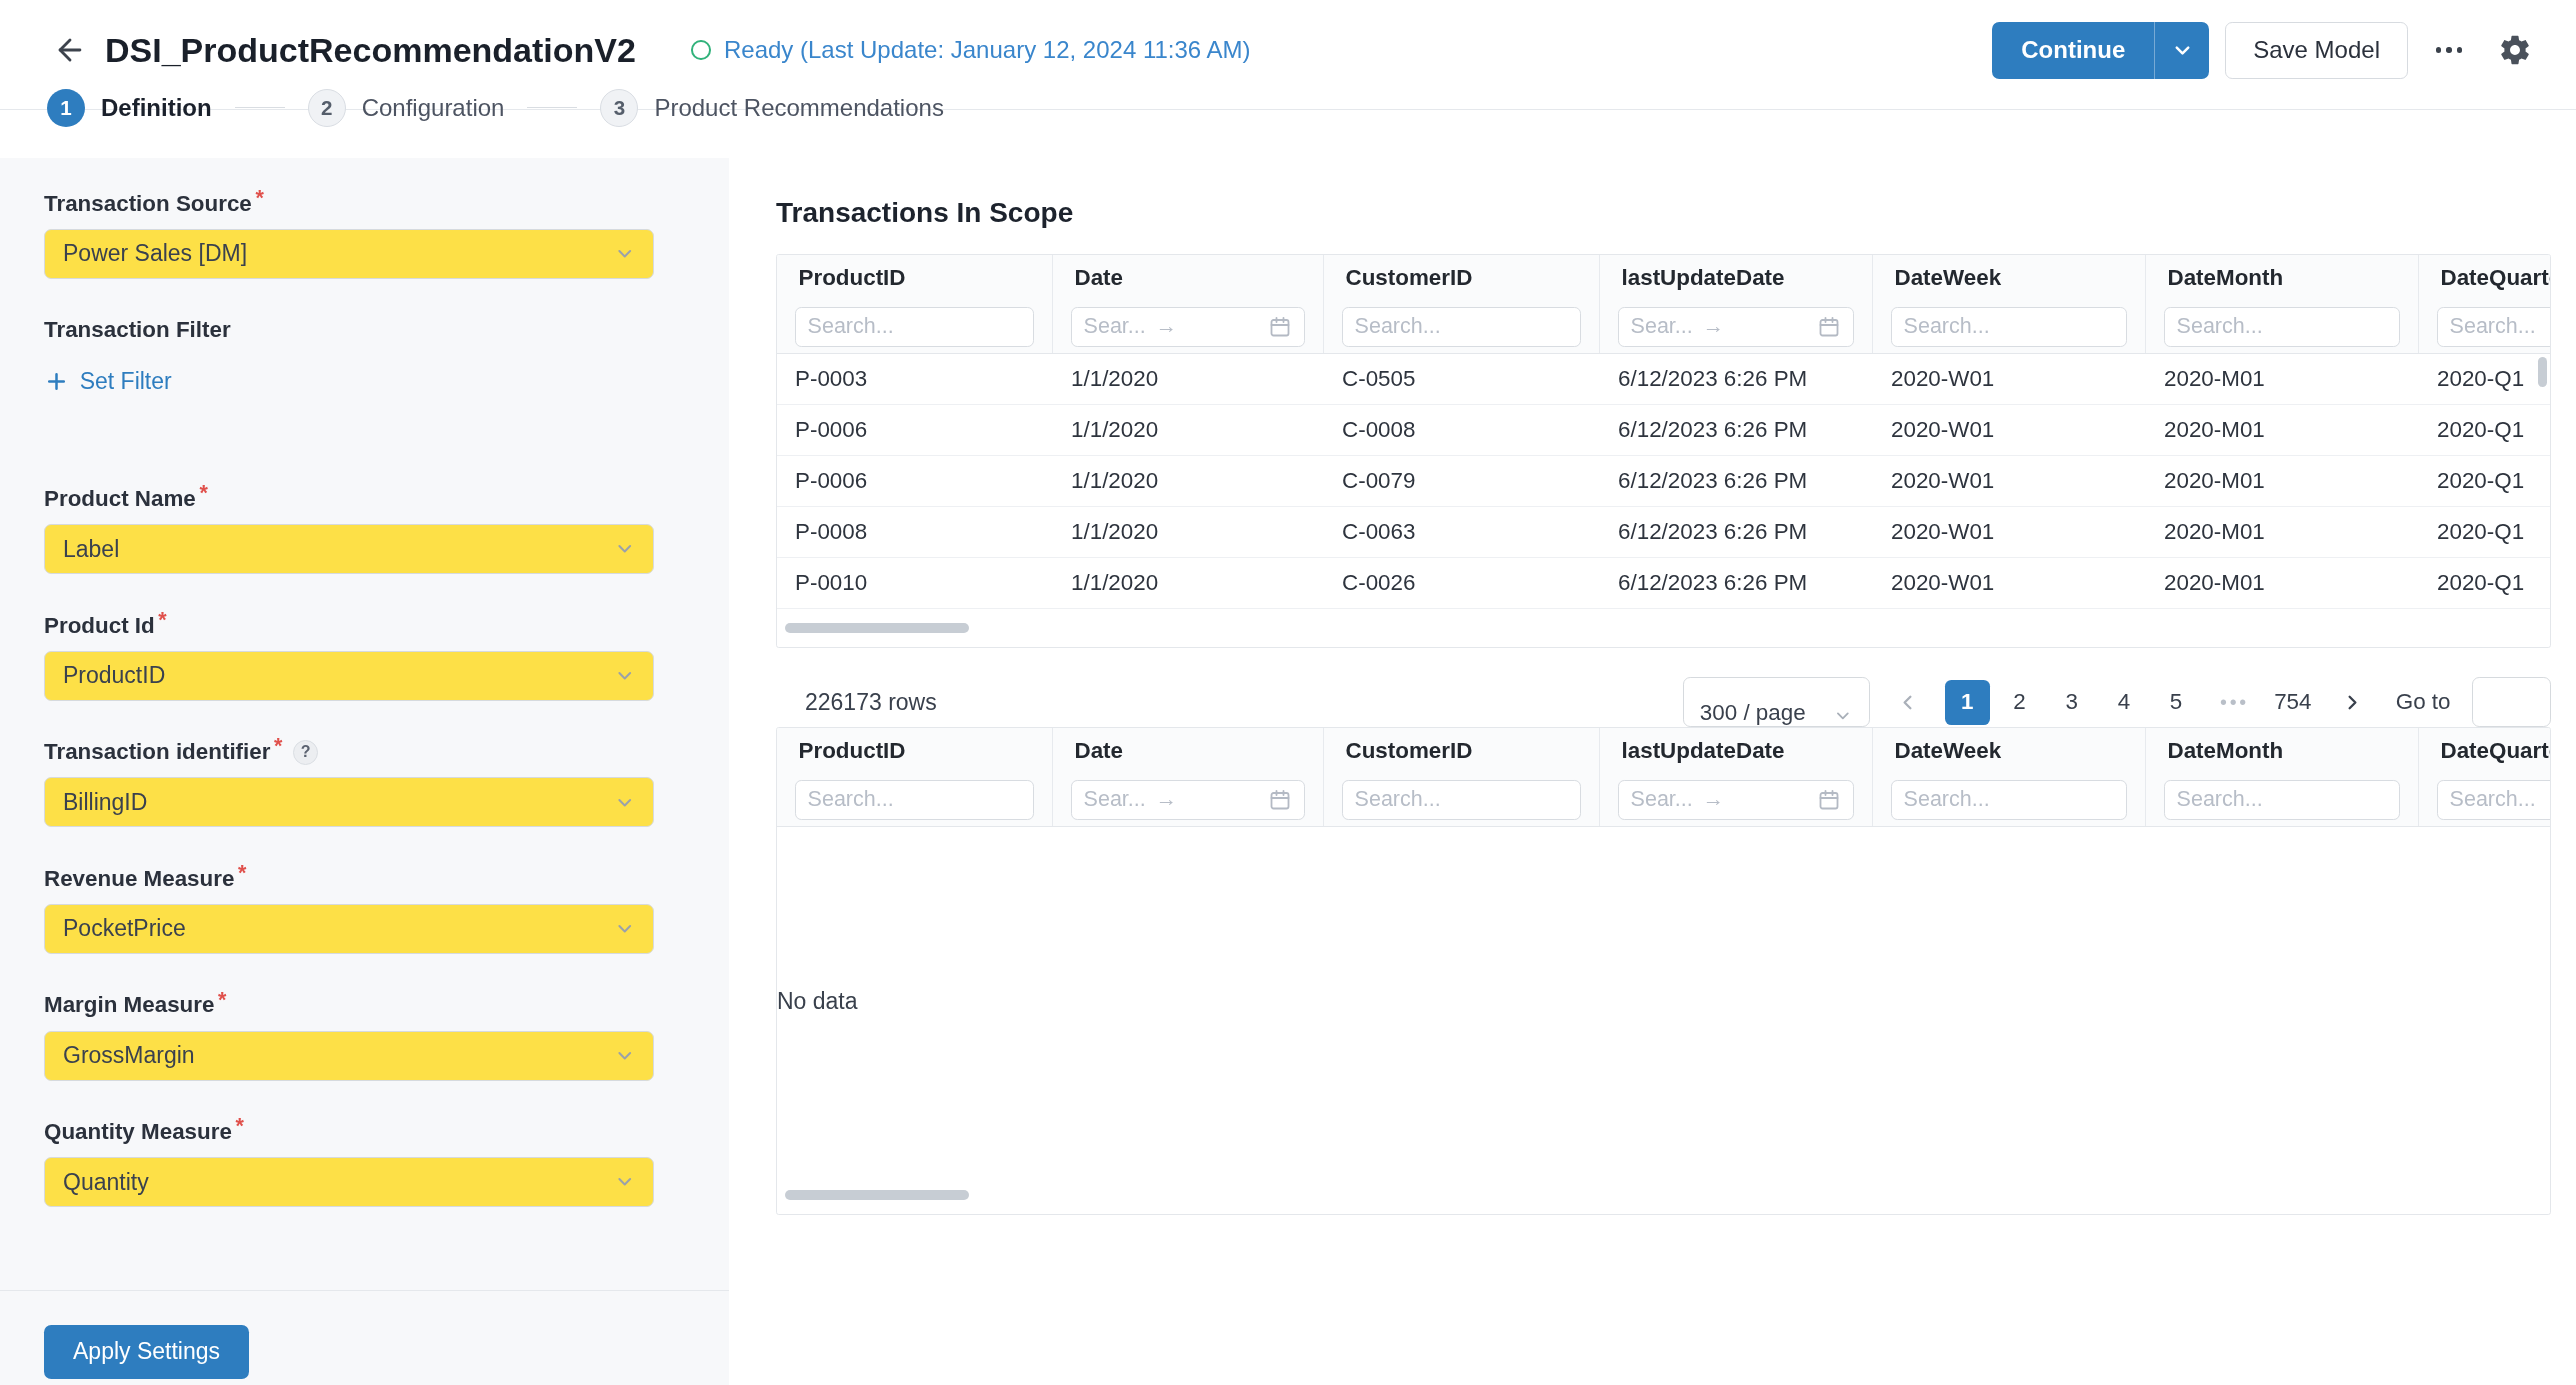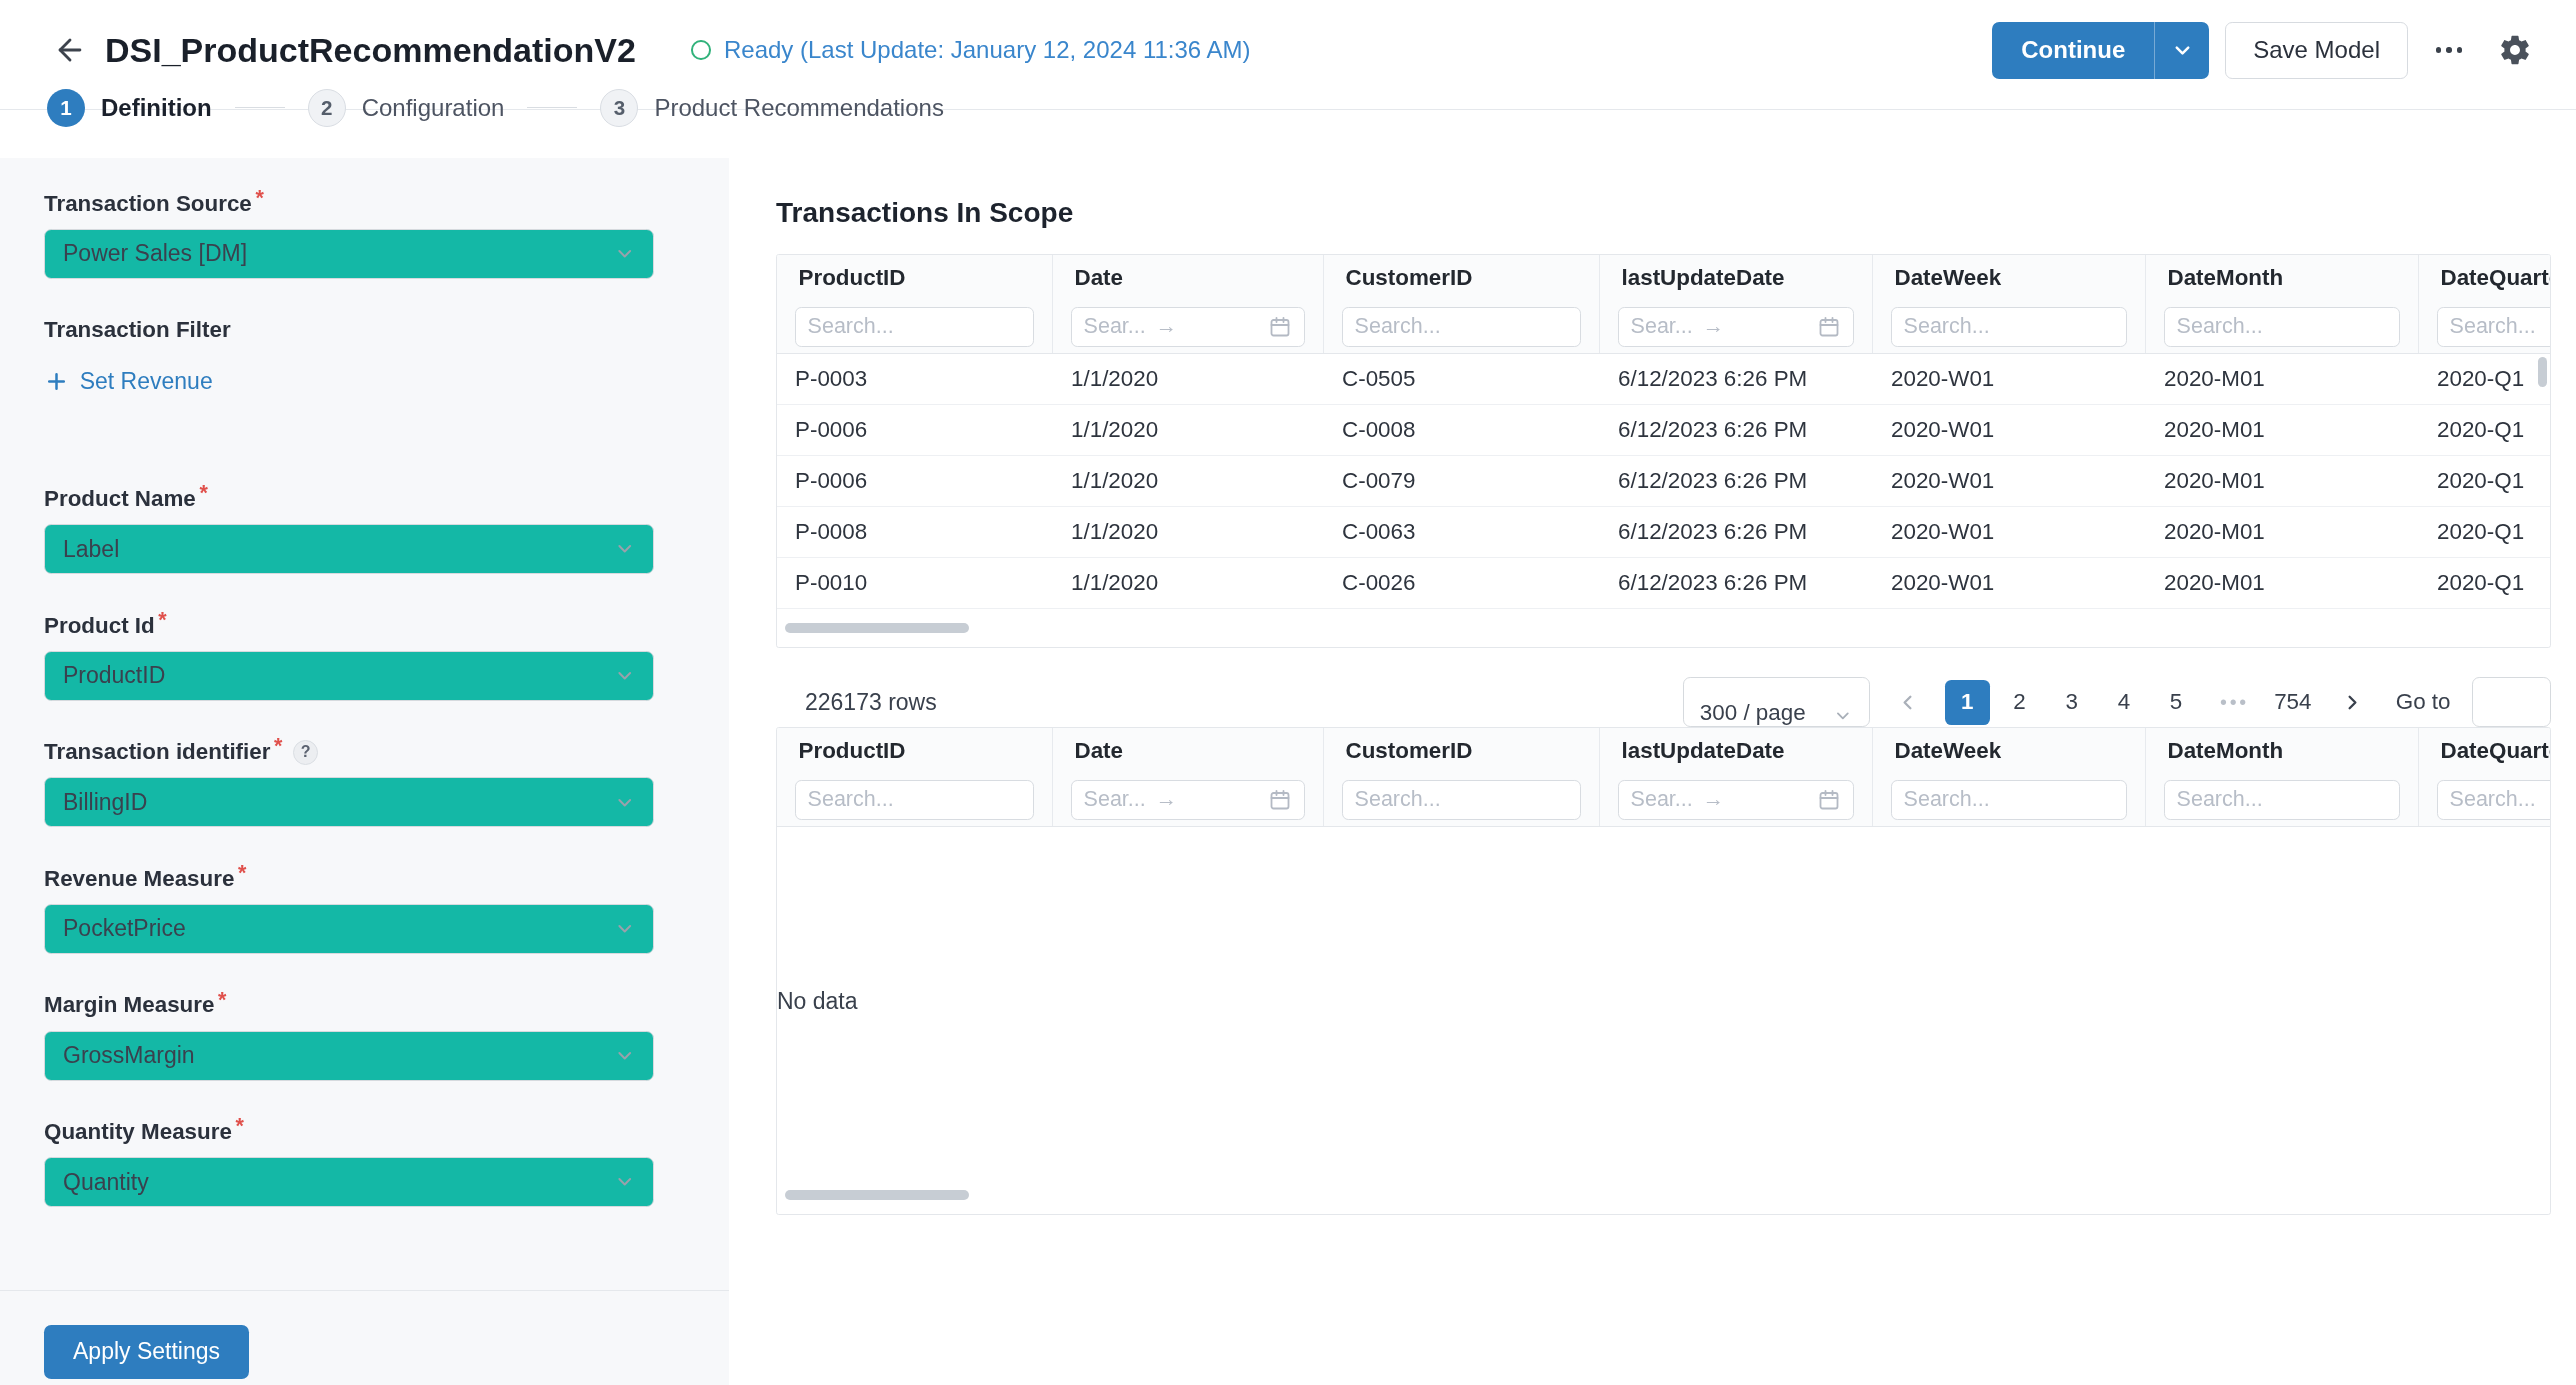--- a/index.html
+++ b/index.html
@@ -38,21 +38,21 @@
   .step.active .step-label { font-weight:700; color:#1b212c; }
   .step-connector { width:50px; height:1.8px; background:#d9dde2; margin:0 23px; }
 
   
   .sidebar { position:absolute; top:158px; left:0; width:854px; bottom:0; background:#f7f8fa; border-right:0.9px solid #e5e8ec; }
   .sidebar-content { padding:32px 44px 0 44px; }
   .field-group { margin-bottom:38px; }
   .field-label { display:flex; align-items:center; font-size:22.4px; font-weight:600; color:#2b313c; margin-bottom:11.6px; height:27px; }
   .req { color:#e0504b; font-size:21.5px; margin-left:3.6px; position:relative; top:-5.4px; }
   .help-badge { width:25px; height:25px; border-radius:50%; background:#eceef1; border:0.9px solid #dadee3; color:#5b6270; font-size:16px; font-weight:700; display:flex; align-items:center; justify-content:center; margin-left:10.7px; cursor:pointer; }
-  .select { width:610px; height:50px; background:#14b8a6; border:0.9px solid #d6dade; border-radius:7.2px; display:flex; align-items:center; justify-content:space-between; padding:0 18px; cursor:pointer; }
+  .select { width:610px; height:50px; background:#fde047; border:0.9px solid #d6dade; border-radius:7.2px; display:flex; align-items:center; justify-content:space-between; padding:0 18px; cursor:pointer; }
   .select-value { font-size:23px; color:#3a414e; }
   .select svg { width:21.5px; height:21.5px; color:#9aa1ab; }
   .tf-label { margin-bottom:23px; }
   .set-filter { display:flex; align-items:center; gap:10.7px; height:30px; margin-bottom:89px; color:#2e7dbf; cursor:pointer; }
   .set-filter svg { width:25px; height:25px; }
   .set-filter-text { font-size:23px; font-weight:500; }
   .sidebar-footer { position:absolute; bottom:0; left:0; right:0; border-top:0.9px solid #e5e8ec; padding:34px 44px 7.2px; background:#f7f8fa; }
   .apply-btn { height:54px; padding:0 29px; background:#2e7dbf; color:#fff; font-size:23px; font-weight:500; border-radius:7.2px; display:flex; align-items:center; cursor:pointer; }
   .sidebar-thumb { position:absolute; top:9px; right:9.8px; width:9.8px; height:1101px; border-radius:5.4px; background:#cdd2d8; cursor:pointer; }
 
@@ -179,21 +179,21 @@
         </div>
       </div>
 
       <div class="field-label tf-label">
         <span>Transaction Filter</span>
       </div>
       <div class="set-filter">
         <svg viewBox="0 0 24 24" fill="none" stroke="currentColor" stroke-width="2.4" stroke-linecap="round">
             <path d="M12 5v14M5 12h14"></path>
           </svg>
-        <span class="set-filter-text">Set Revenue</span>
+        <span class="set-filter-text">Set Filter</span>
       </div>
 
       <div class="field-group">
         <div class="field-label">
           <span>Product Name</span>
             <span class="req">*</span>
         </div>
         <div class="select">
           <span class="select-value">Label</span>
           <svg viewBox="0 0 24 24" fill="none" stroke="currentColor" stroke-width="2.2" stroke-linecap="round" stroke-linejoin="round">

